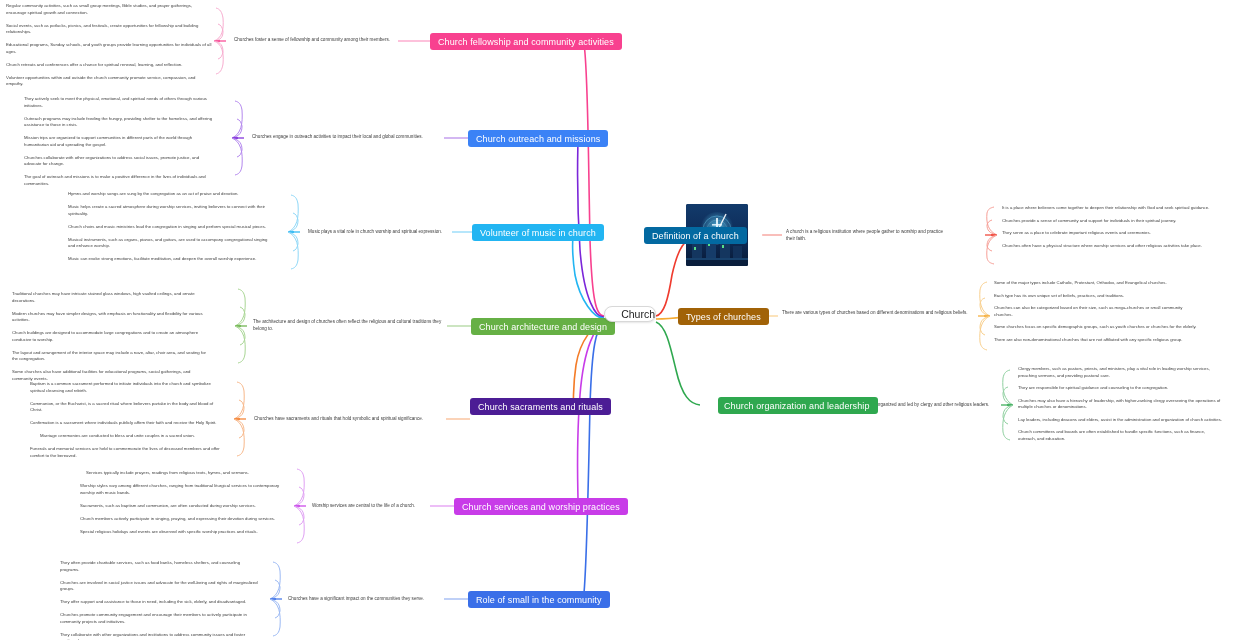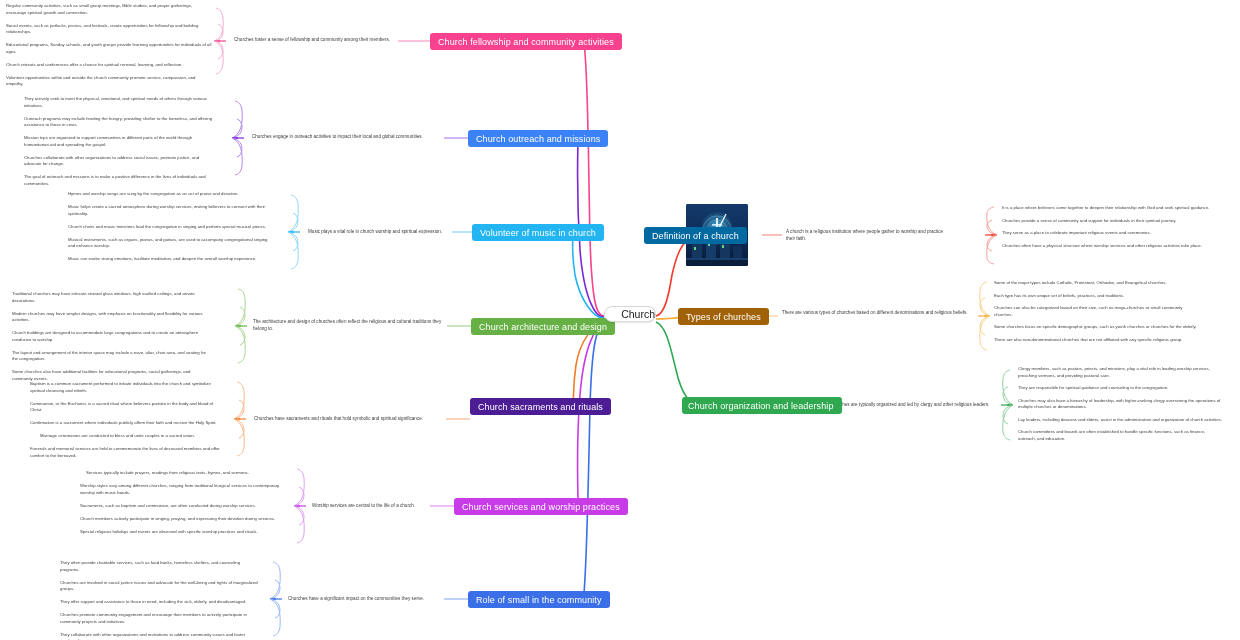--- a/index.html
+++ b/index.html
@@ -343,21 +343,21 @@
     <span>There are various types of churches based on different denominations and religious beliefs.</span>
   </div>
   <div class="detail narrow" style="left:994px; top:280px; width:204px;">
     <div class="item">Some of the major types include Catholic, Protestant, Orthodox, and Evangelical churches.</div>
     <div class="item">Each type has its own unique set of beliefs, practices, and traditions.</div>
     <div class="item">Churches can also be categorized based on their size, such as mega-churches or small community churches.</div>
     <div class="item">Some churches focus on specific demographic groups, such as youth churches or churches for the elderly.</div>
     <div class="item">There are also non-denominational churches that are not affiliated with any specific religious group.</div>
   </div>
 
-  <div class="branch" style="left:682px; top:397px; background:#2fa84f;padding-left:6px;">
+  <div class="branch" style="left:718px; top:397px; background:#2fa84f;padding-left:6px;">
     <span>Church organization and leadership</span>
   </div>
   <div class="summary" style="left:830px; top:402px; width:186px;">
     <span>Churches are typically organized and led by clergy and other religious leaders.</span>
   </div>
   <div class="detail narrow" style="left:1018px; top:366px; width:204px;">
     <div class="item">Clergy members, such as pastors, priests, and ministers, play a vital role in leading worship services, preaching sermons, and providing pastoral care.</div>
     <div class="item">They are responsible for spiritual guidance and counseling to the congregation.</div>
     <div class="item">Churches may also have a hierarchy of leadership, with higher-ranking clergy overseeing the operations of multiple churches or denominations.</div>
     <div class="item">Lay leaders, including deacons and elders, assist in the administration and organization of church activities.</div>

